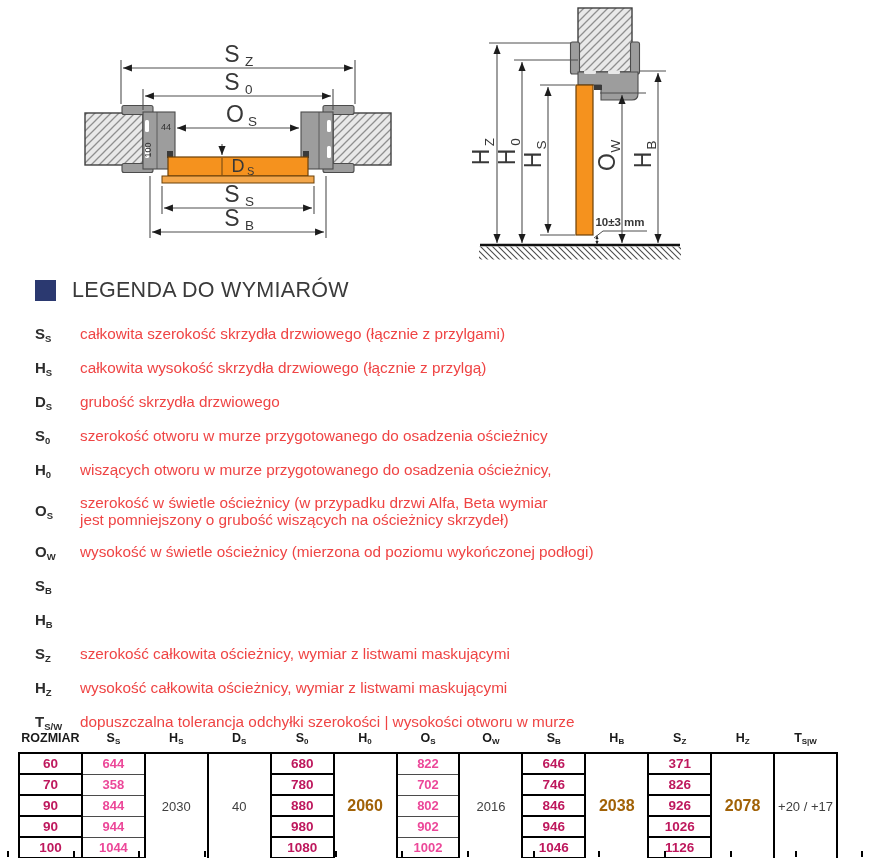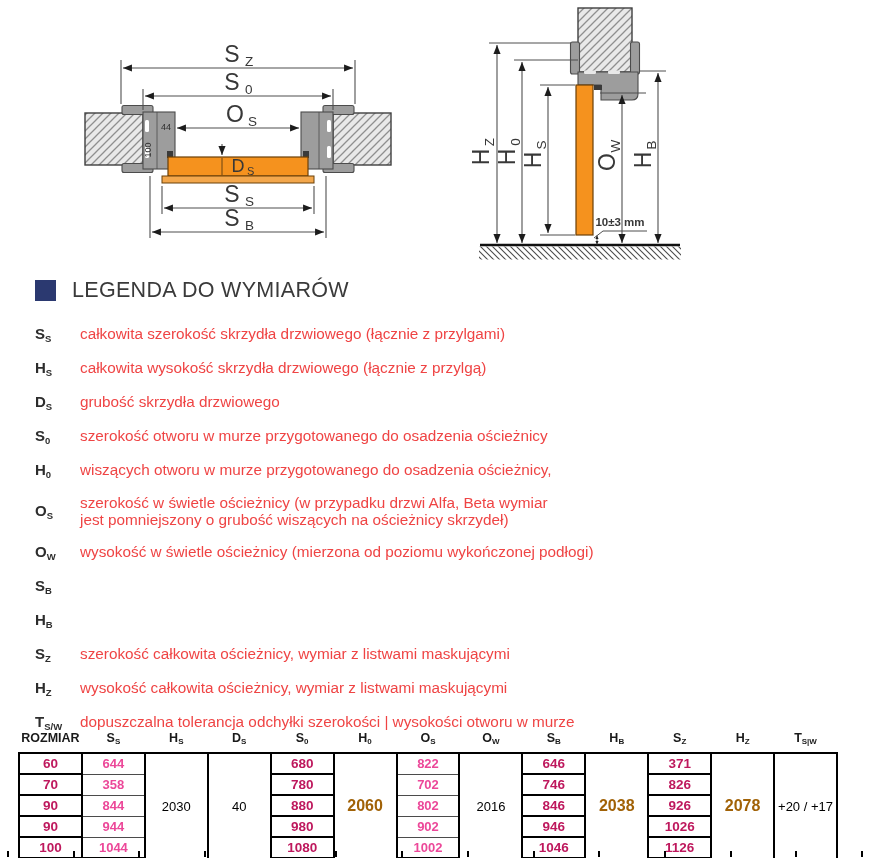--- a/index.html
+++ b/index.html
@@ -28,21 +28,21 @@
                  padding:0;border:none;text-align:center;}
   .spec-table th sub{font-size:8px;font-weight:600;vertical-align:-2px;}
   .spec-table td{height:19px;padding:0;text-align:center;vertical-align:middle;
                  border-left:2px solid #000;}
   .spec-table td:last-child{border-right:2px solid #000;}
   .spec-table tbody tr:first-child td{border-top:2px solid #000;}
   .spec-table tbody tr:last-child td{border-bottom:2px solid #000;}
   td.bold{font-weight:700;color:#be185d;border-bottom:2px solid #000;font-size:13.5px;}
   td.gray{color:#ec4899;border-bottom:1px solid #4b4b4b;font-weight:bold;}
   td.m-bold{font-weight:700;color:#a16207;font-size:16px;}
-  td.m-gray{color:#000000;}
+  td.m-gray{color:#404040;}
   .stubs{position:absolute;top:851px;left:7px;width:856px;height:6px;display:flex;}
   .stubs div{flex:1;border-left:2px solid #000;}
   .stubs div:last-child{border-right:2px solid #000;}
 </style>
 </head>
 <body>
 
 <div class="page">
 
   

